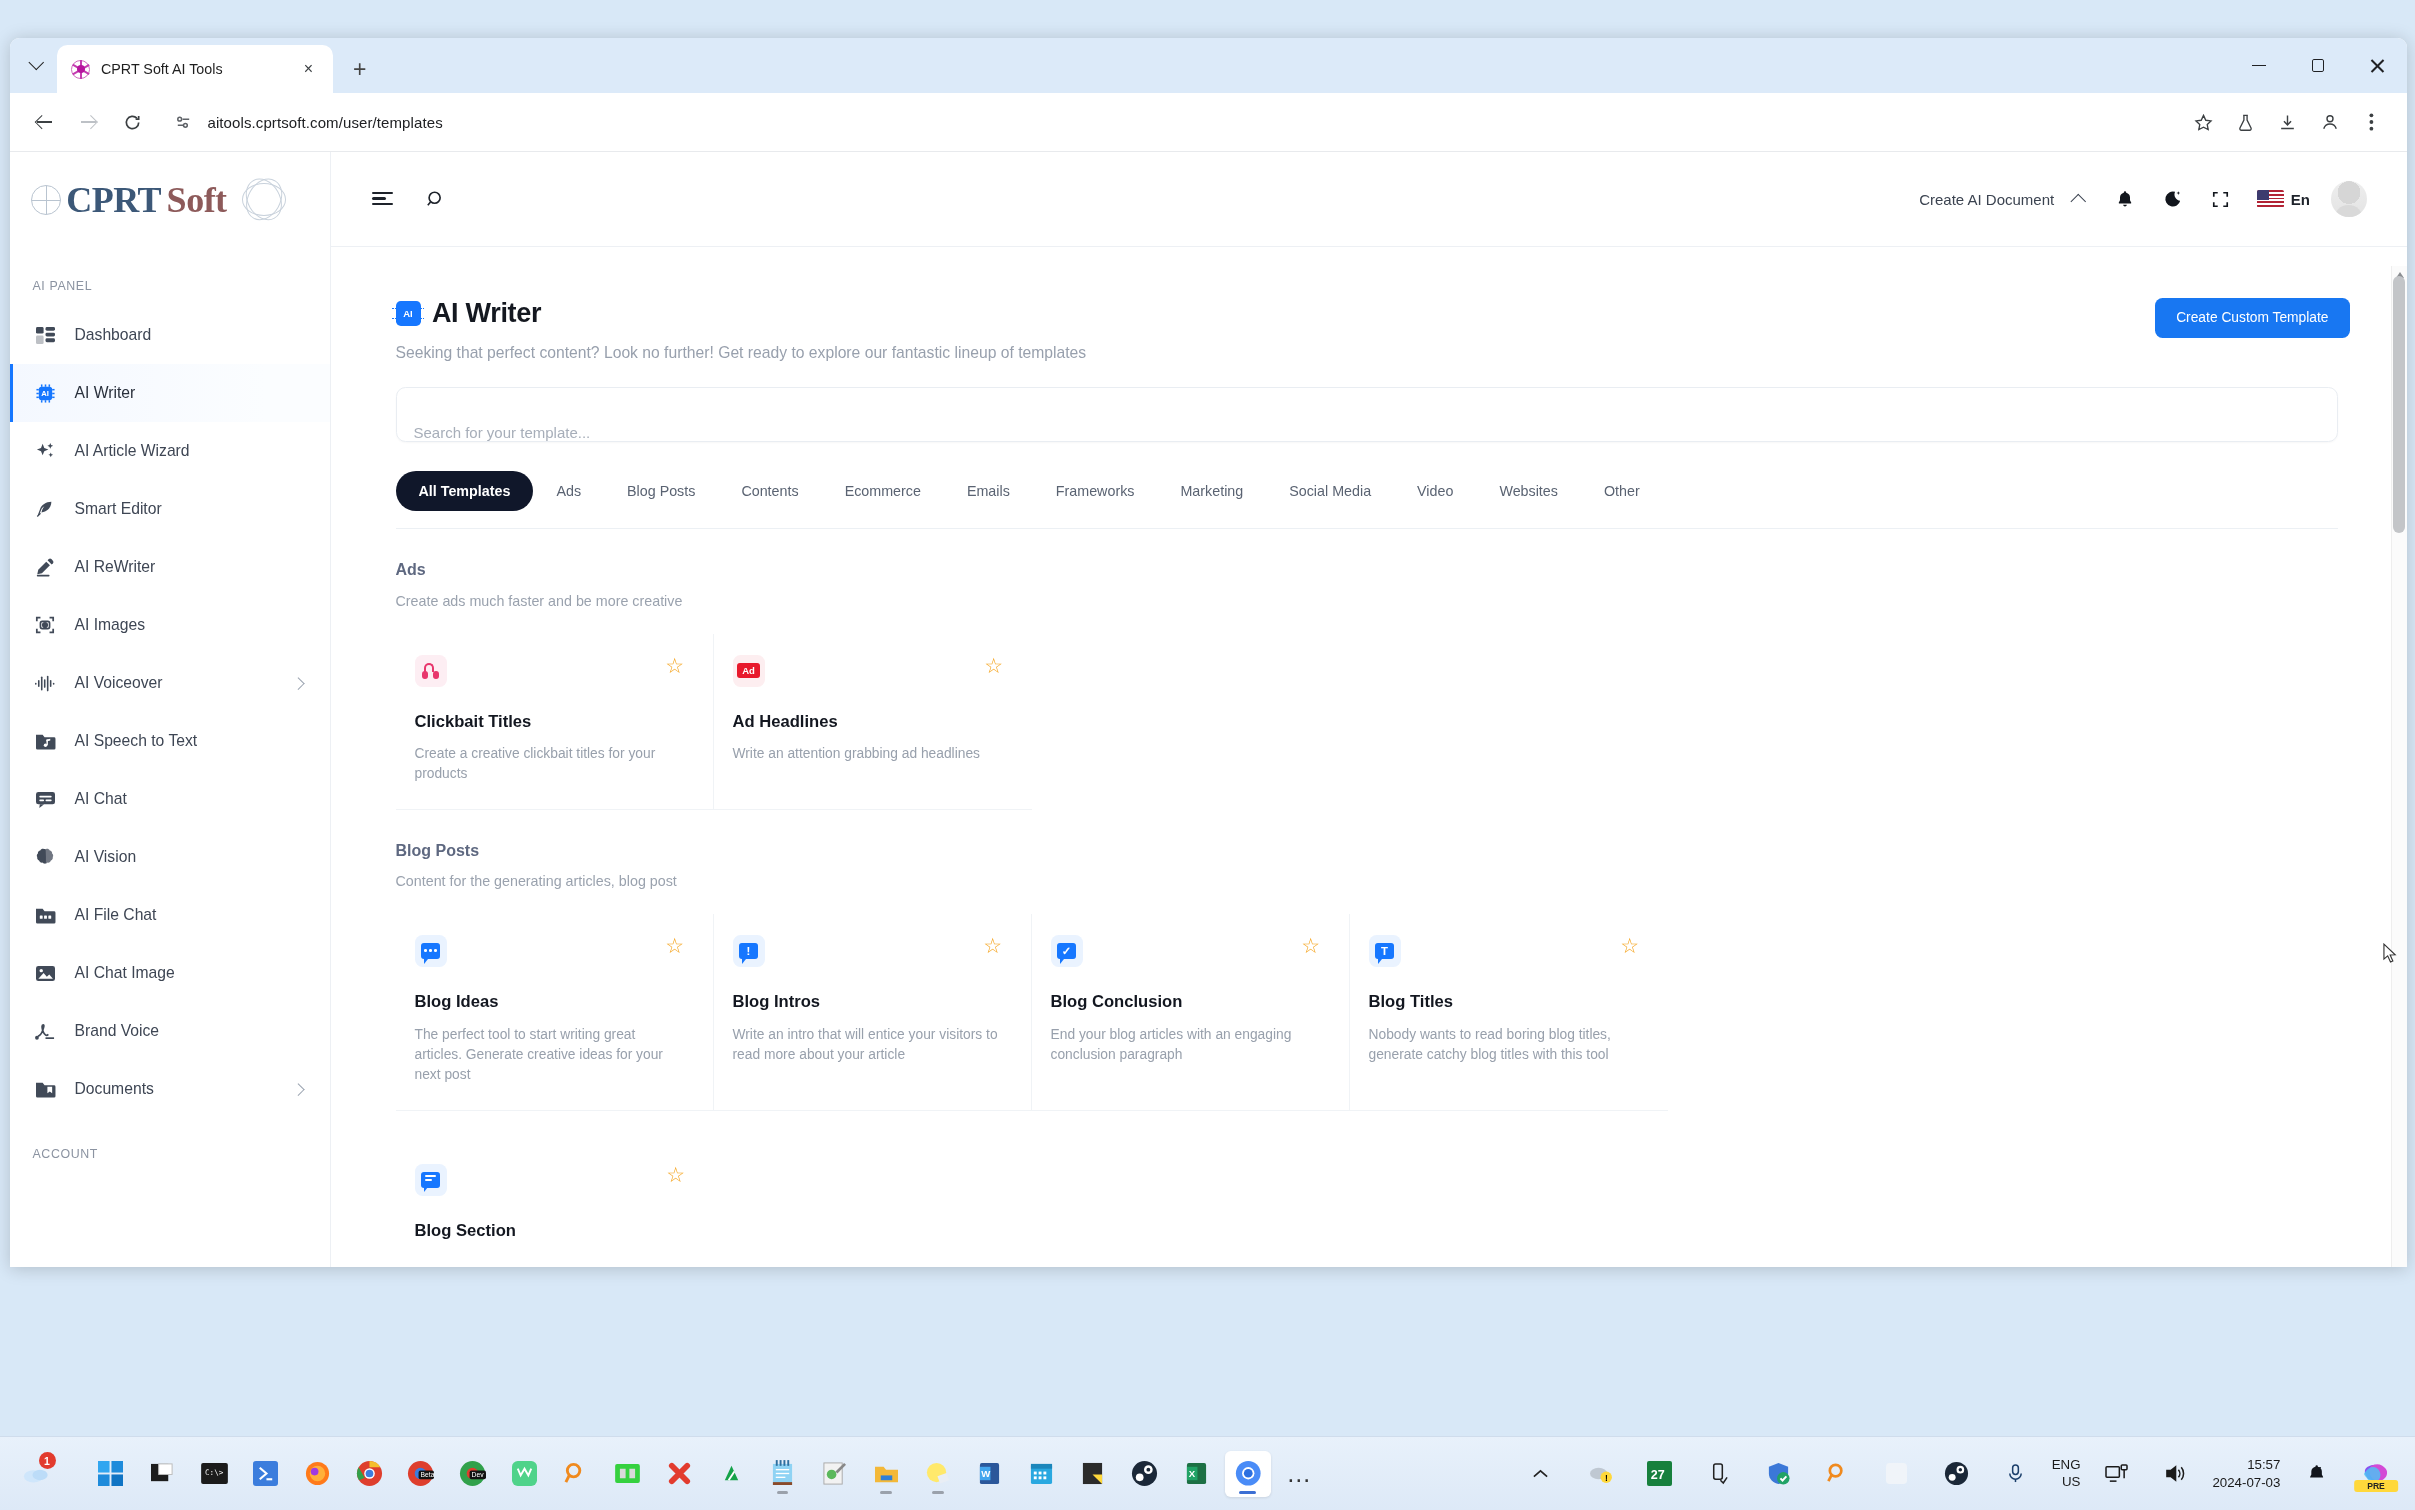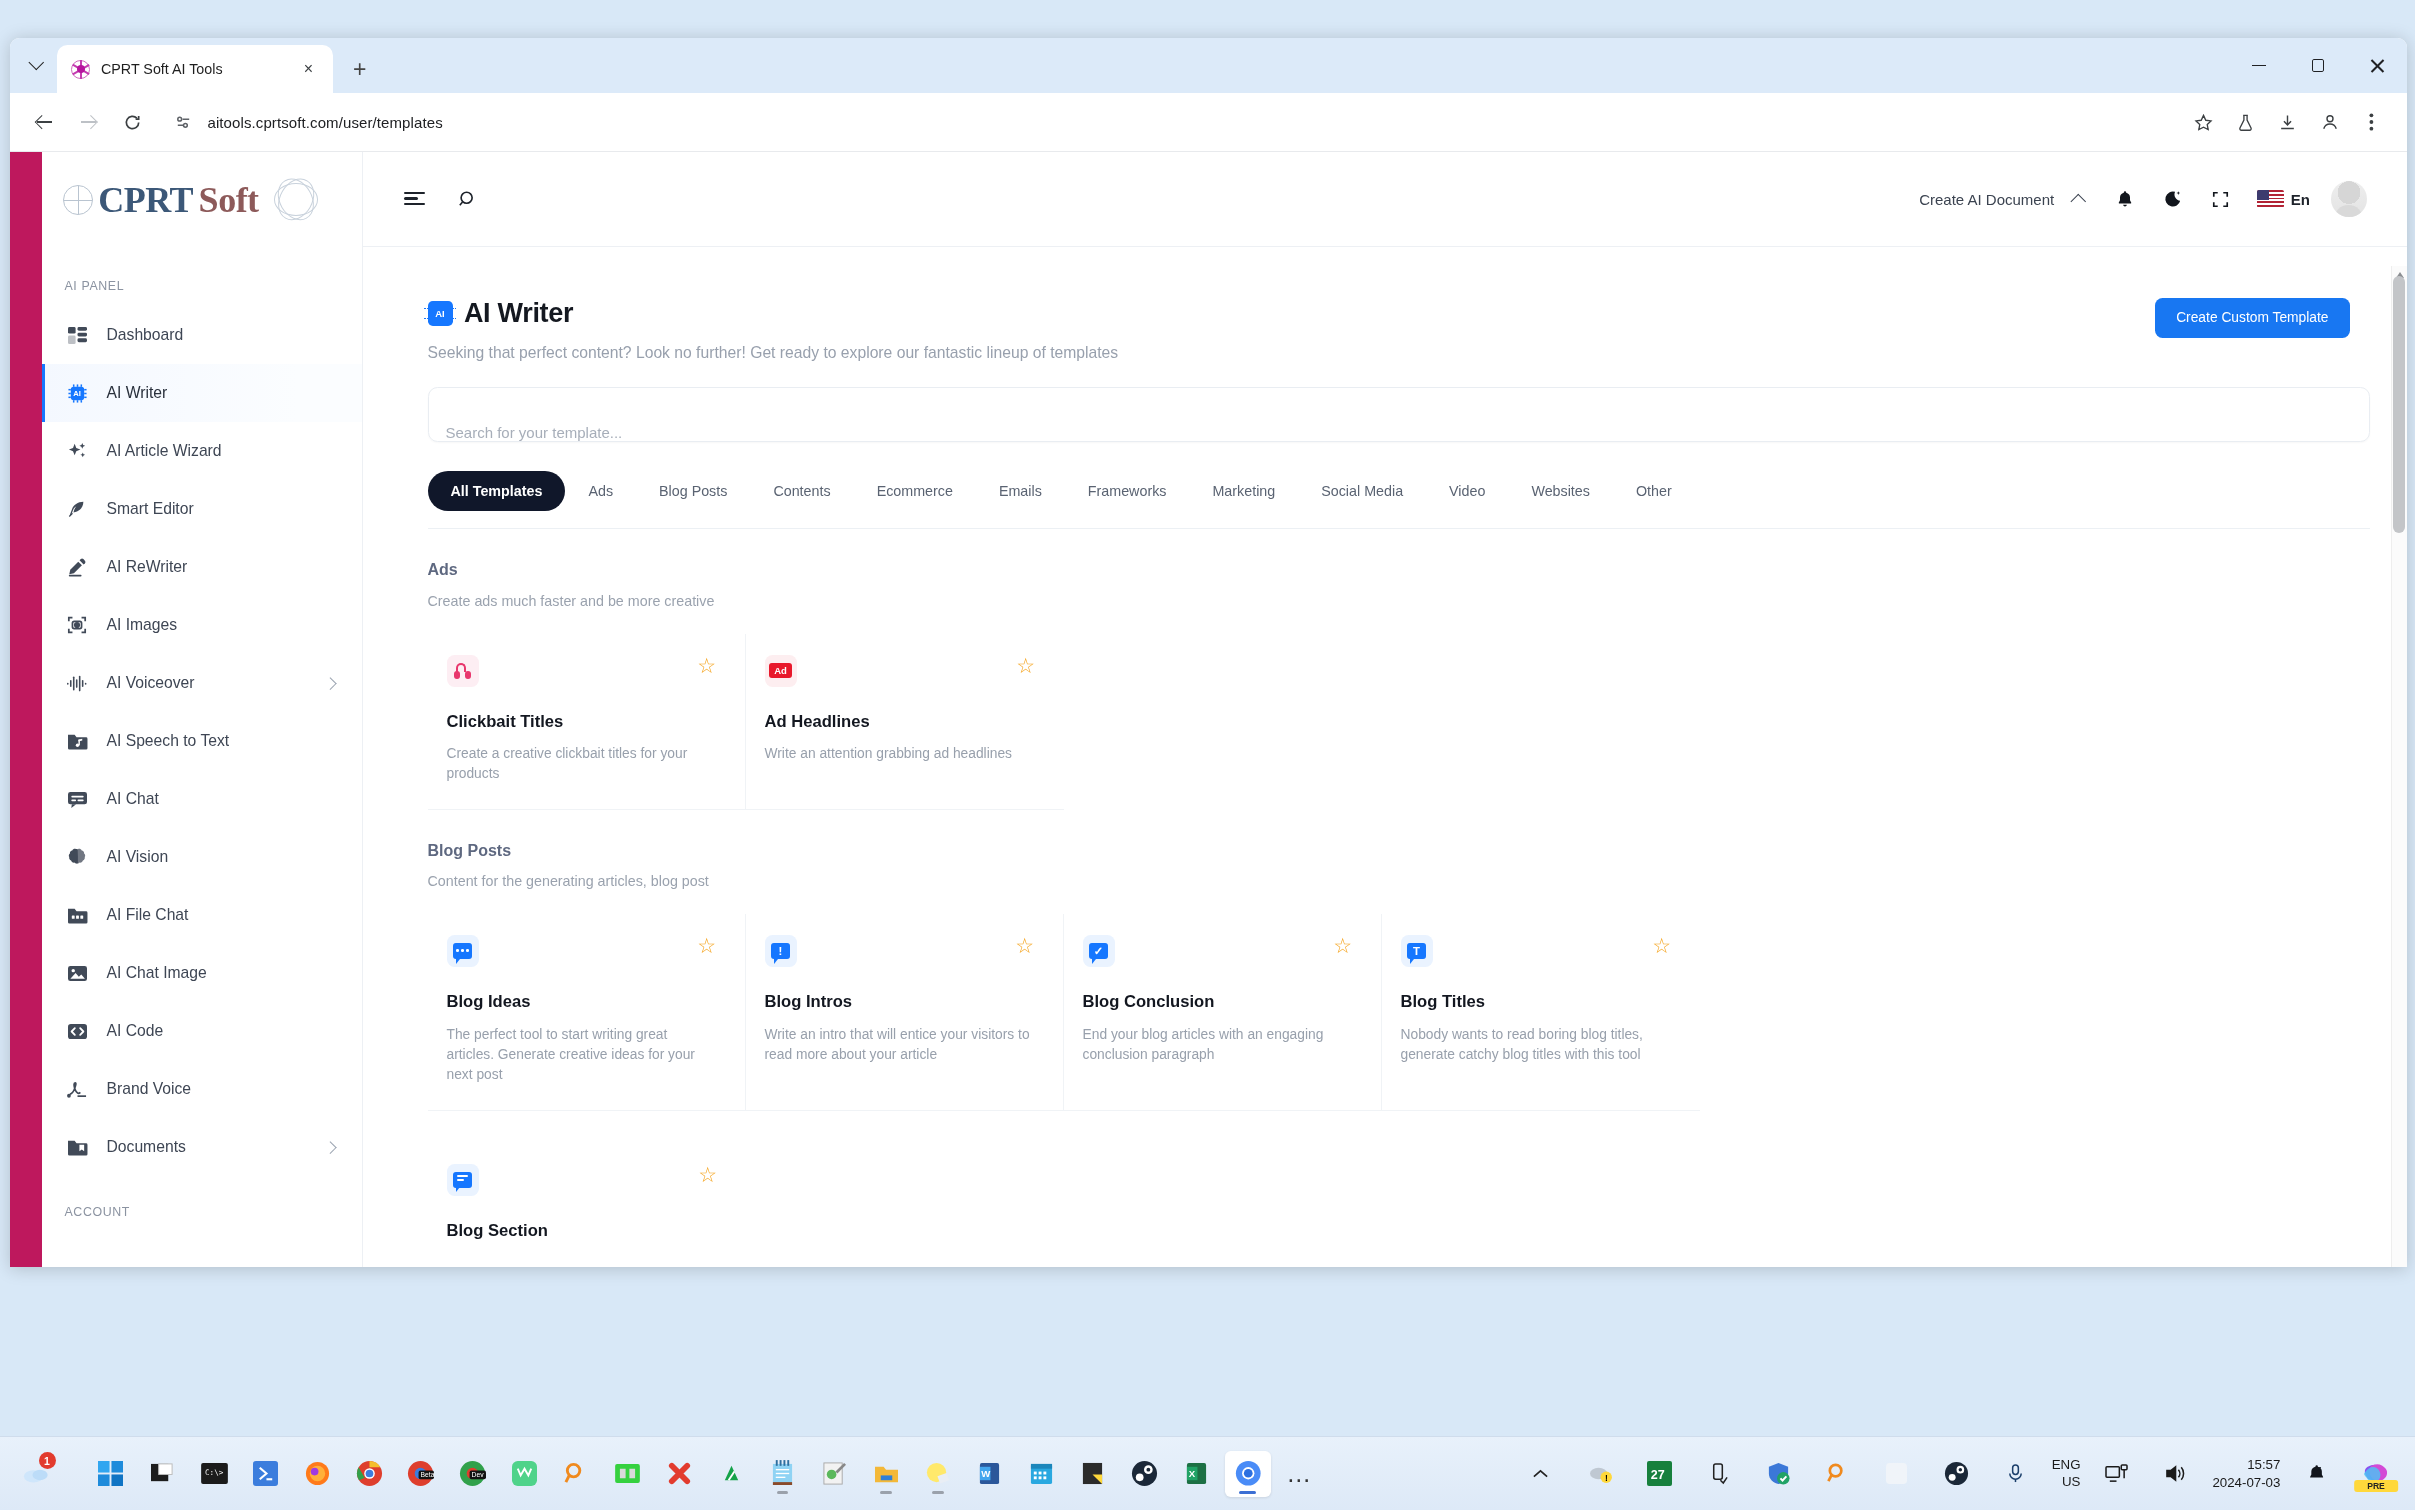--- a/index.html
+++ b/index.html
@@ -122,23 +122,22 @@
     padding: 0 5.7px;
   }
   .site-info { width: 25px; height: 25px; display:flex; align-items:center; justify-content:center; }
   #url-text { font-size: 15px; color:#202124; letter-spacing: 0.1px; }
   .tb-right { display:flex; align-items:center; gap: 1.9px; }
 
   
   #app {
     position: absolute;
     left: 0; top: 114px; right: 0; bottom: 0;
-    background: #be185d;
+    background: #4c1d95;
     display: flex;
-    padding-left: 32px;
   }
 
   
   #sidebar {
     width: 321px; flex: 0 0 321px;
     background: #fff;
     border-right: 1px solid #edf0f4;
     position: relative;
     overflow: hidden;
   }
@@ -606,29 +605,20 @@
             <span class="ico">
               <svg width="21" height="19" viewBox="0 0 22 20" fill="currentColor">
                 <rect x="1" y="2" width="20" height="16" rx="2.5"></rect>
                 <g fill="#fff">
                   <circle cx="6.5" cy="7" r="1.8"></circle>
                   <path d="M3.5 15.5 9 9.5l3.4 4L15 11l3.8 4.5z"></path>
                 </g>
               </svg>
             </span>
             <span class="lbl">AI Chat Image</span>
-          </div>
-          <div class="side-item">
-            <span class="ico">
-              <svg width="21" height="19" viewBox="0 0 22 20" fill="currentColor">
-                <rect x="1" y="2" width="20" height="16" rx="3"></rect>
-                <path d="M8.2 6.5 4.8 10l3.4 3.5M13.8 6.5 17.2 10l-3.4 3.5" stroke="#fff" stroke-width="1.9" fill="none" stroke-linecap="round" stroke-linejoin="round"></path>
-              </svg>
-            </span>
-            <span class="lbl">AI Code</span>
           </div>
           <div class="side-item">
             <span class="ico">
               <svg width="21" height="19" viewBox="0 0 22 20" fill="none" stroke="currentColor" stroke-width="1.8">
                 <path d="M3 15c3-1 4-3 5-6s2-6 .5-6S7 6 8.5 10s3.5 5 5.5 3"></path>
                 <line x1="11" y1="17" x2="20" y2="17"></line>
                 <circle cx="2" cy="16.6" r="1.1" fill="currentColor"></circle>
               </svg>
             </span>
             <span class="lbl">Brand Voice</span>

